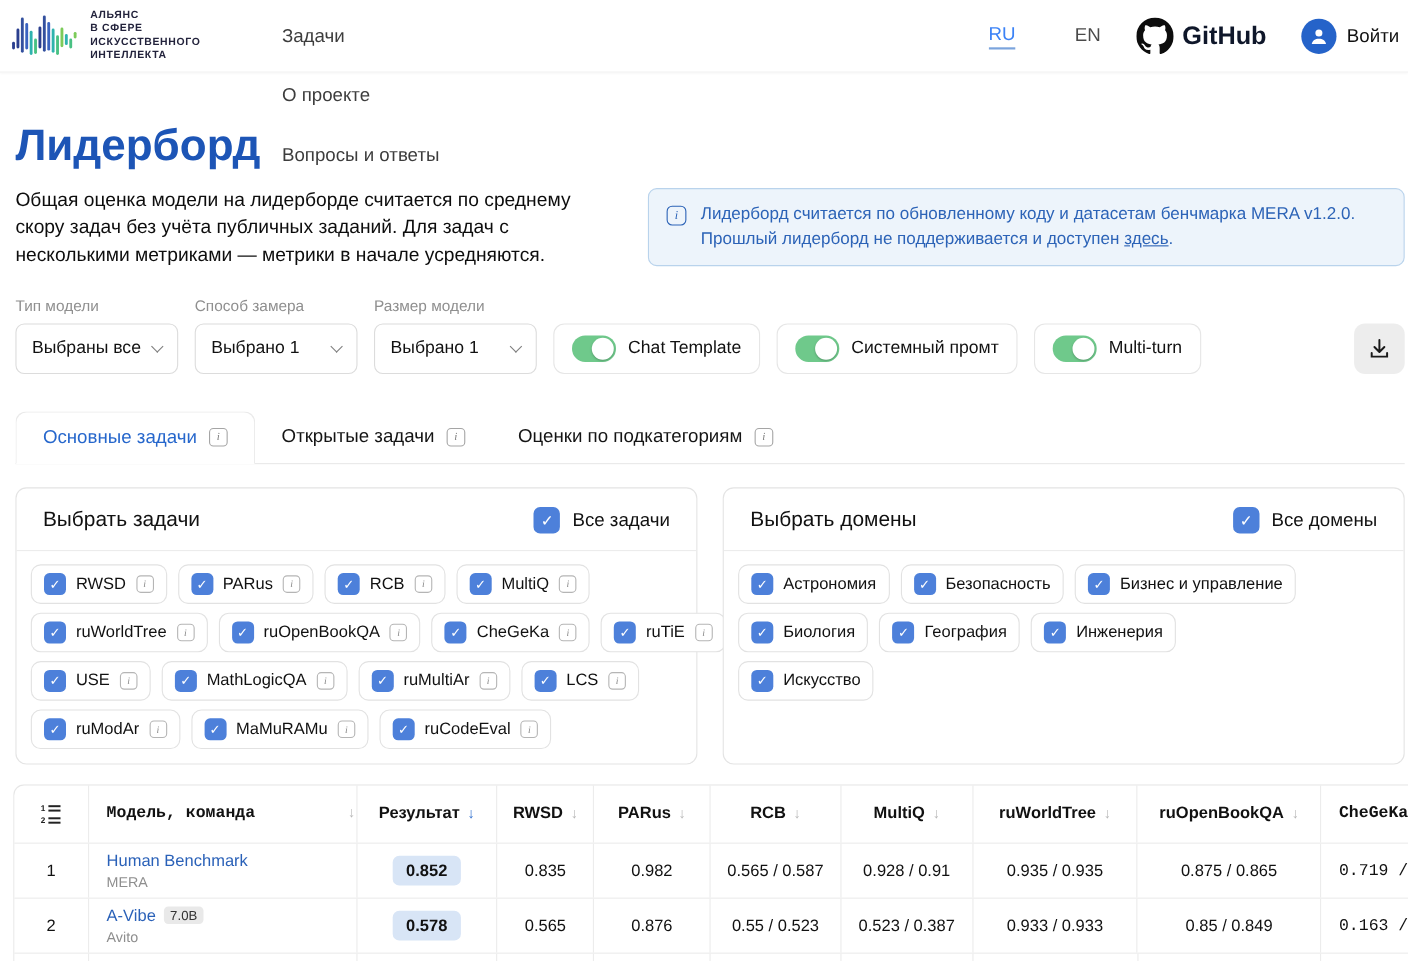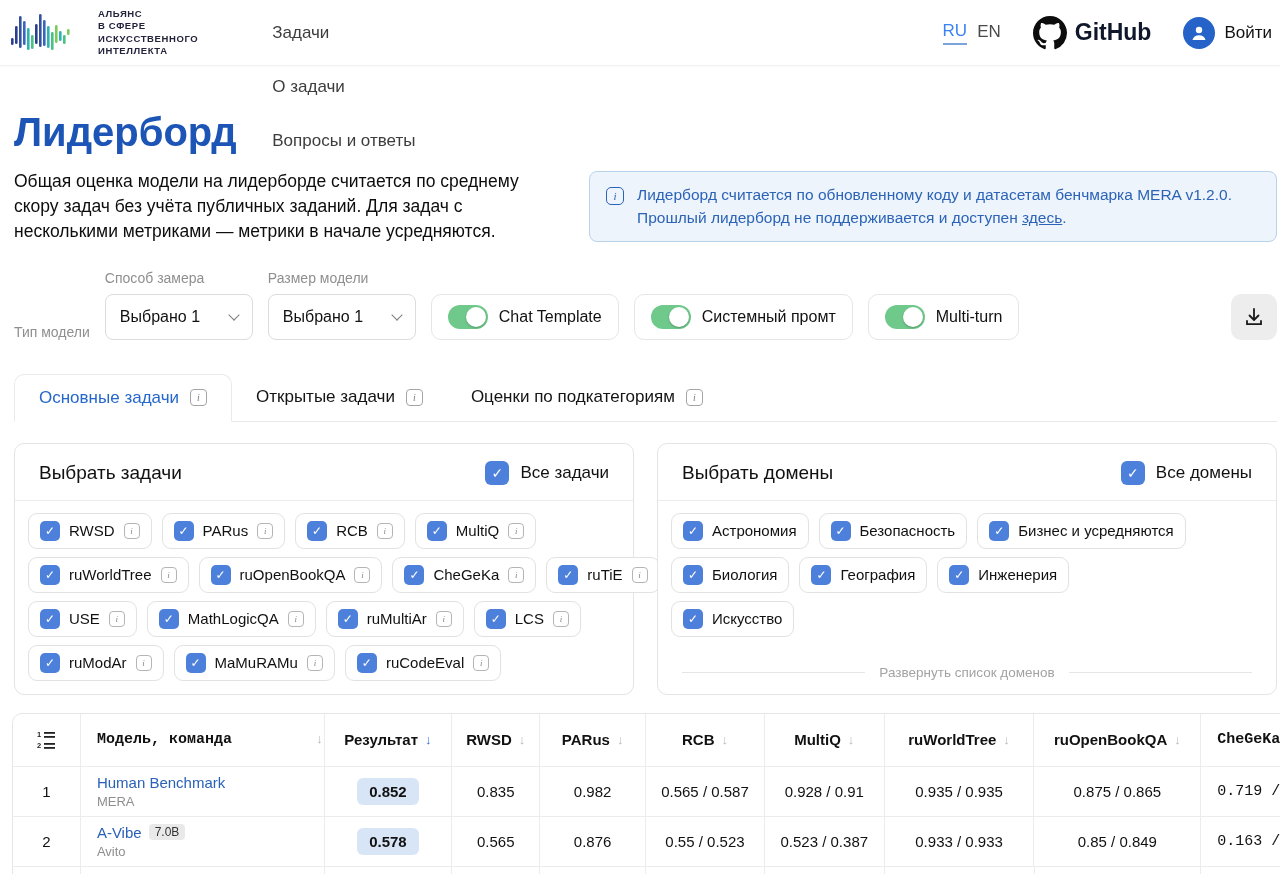--- a/index.html
+++ b/index.html
@@ -5,29 +5,29 @@
   * { box-sizing: border-box; }
   html,body { margin:0; padding:0; }
   body {
     width:1280px; height:874px; overflow:hidden;
     font-family:"Liberation Sans", sans-serif;
     background:#fff; color:#111;
   }
   
   .hdr { display:flex; align-items:center; height:66px; padding:0 8px 0 10px;
          border-bottom:1px solid #f1f1f1; box-shadow:0 1px 2px rgba(0,0,0,.03); }
-  .logo { display:flex; align-items:center; gap:26px; cursor:pointer; }
+  .logo { display:flex; align-items:center; gap:10px; cursor:pointer; }
   .logo-text { font-size:9.5px; font-weight:700; letter-spacing:.6px; line-height:1.3; color:#23233c; }
   .nav { display:flex; gap:34px; margin-left:74px; font-size:17px; color:#3d3d3d;flex-direction:column; }
   .nav-item { cursor:pointer; padding-bottom:6px; border-bottom:2px solid transparent; margin-bottom:-8px; }
   .nav-item.active { color:#2667cc; border-bottom-color:#2667cc; }
   .hdr-right { margin-left:auto; display:flex; align-items:center; gap:32px; }
   .lang { display:flex; gap:10px; font-size:17px; align-items:center; }
   .lang-ru { color:#3b82f6; border-bottom:2px solid #7ba4dd; padding-bottom:2px; cursor:pointer; }
-  .lang-en { color:#4a4a4a; cursor:pointer; padding-bottom:2px; }
+  .lang-en { color:#4a4a4a; cursor:pointer; padding-bottom:2px;margin-left:44px; }
   .gh { display:flex; align-items:center; gap:8px; font-weight:700; font-size:23px; color:#0f172a; cursor:pointer; }
   .login { display:flex; align-items:center; gap:9px; font-size:17px; cursor:pointer; }
   .avatar { width:32px; height:32px; border-radius:50%; background:#2563c9; display:flex; align-items:center; justify-content:center; }
   
   main { padding:0 3px 0 14px; }
   h1 { font-size:40px; color:#1d55b6; margin:44px 0 14px; font-weight:700; }
   .intro { display:flex; justify-content:space-between; align-items:flex-start; }
   .desc { width:534px; font-size:17.5px; line-height:1.42; margin:0; color:#0d0d0d; }
   .banner { width:688px; background:#edf4fb; border:1px solid #b9d3ec; border-radius:8px;
             padding:11px 16px; display:flex; gap:13px; font-size:15.5px; line-height:1.5;
@@ -127,21 +127,21 @@
       <div>В СФЕРЕ</div>
       <div>ИСКУССТВЕННОГО</div>
       <div>ИНТЕЛЛЕКТА</div>
     </div>
   </div>
 
   <nav class="nav">
       <span class="nav-item">Главная</span>
       <span class="nav-item active">Лидерборд</span>
       <span class="nav-item">Задачи</span>
-      <span class="nav-item">О задачи</span>
+      <span class="nav-item">О проекте</span>
       <span class="nav-item">Вопросы и ответы</span>
     </nav>
 
   <div class="hdr-right">
     <div class="lang">
       <span class="lang-ru">RU</span>
       <span class="lang-en">EN</span>
     </div>
     <div class="gh">
       <svg width="34" height="34" viewBox="0 0 16 16">
@@ -172,20 +172,24 @@
         <span>Лидерборд считается по обновленному коду и датасетам бенчмарка MERA v1.2.0.</span><br>
         <span>Прошлый лидерборд не поддерживается и доступен </span><a class="blink">здесь</a><span>.</span>
       </div>
     </div>
   </div>
 
   <div class="filters">
 
     <div class="fgroup">
         <div class="flabel">Тип модели</div>
+        <div class="dd">
+          <span>Выбраны все</span>
+          <span class="chev"></span>
+        </div>
       </div>
       <div class="fgroup">
         <div class="flabel">Способ замера</div>
         <div class="dd">
           <span>Выбрано 1</span>
           <span class="chev"></span>
         </div>
       </div>
       <div class="fgroup">
         <div class="flabel">Размер модели</div>
@@ -344,21 +348,21 @@
             <div class="chip">
               <span class="cb-sm">✓</span>
               <span>Астрономия</span>
             </div>
             <div class="chip">
               <span class="cb-sm">✓</span>
               <span>Безопасность</span>
             </div>
             <div class="chip">
               <span class="cb-sm">✓</span>
-              <span>Бизнес и усредняются</span>
+              <span>Бизнес и управление</span>
             </div>
           </div>
           <div class="chip-row">
             <div class="chip">
               <span class="cb-sm">✓</span>
               <span>Биология</span>
             </div>
             <div class="chip">
               <span class="cb-sm">✓</span>
               <span>География</span>
@@ -368,23 +372,20 @@
               <span>Инженерия</span>
             </div>
           </div>
           <div class="chip-row">
             <div class="chip">
               <span class="cb-sm">✓</span>
               <span>Искусство</span>
             </div>
           </div>
         </div>
-      <div class="expander">
-        <span>Развернуть список доменов</span>
-      </div>
     </section>
   </div>
 
   <div class="table-wrap">
     <div class="tbl">
         <div class="thr">
           <div class="th" style="width: 68px;">
             <svg width="22" height="22" viewBox="0 0 22 22">
               <text x="2" y="8" font-size="7.5" font-weight="bold" fill="#222">1</text>
               <rect x="9" y="3" width="11" height="1.8" fill="#222"></rect>

